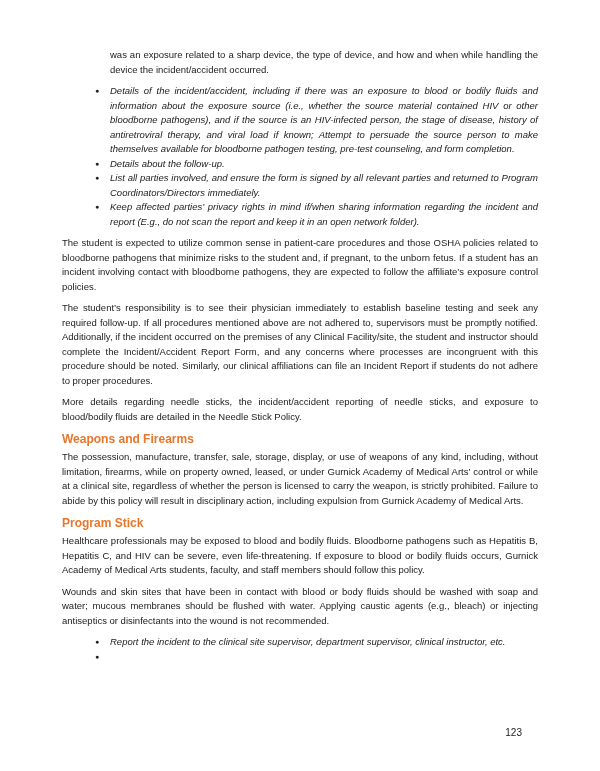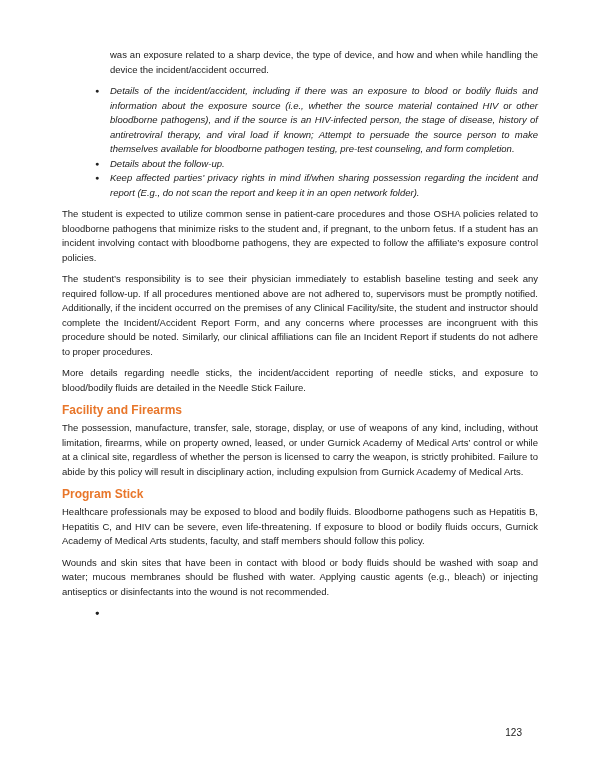--- a/index.html
+++ b/index.html
@@ -81,38 +81,43 @@
       <div class="bullet-item">
         <span class="marker">●</span>
         <span>Details of the incident/accident, including if there was an exposure to blood or bodily fluids and information about the exposure source (i.e., whether the source material contained HIV or other bloodborne pathogens), and if the source is an HIV-infected person, the stage of disease, history of antiretroviral therapy, and viral load if known; Attempt to persuade the source person to make themselves available for bloodborne pathogen testing, pre-test counseling, and form completion.</span>
       </div>
       <div class="bullet-item">
         <span class="marker">●</span>
         <span>Details about the follow-up.</span>
       </div>
       <div class="bullet-item">
         <span class="marker">●</span>
-        <span>Keep affected parties’ privacy rights in mind if/when sharing possession regarding the incident and report (E.g., do not scan the report and keep it in an open network folder).</span>
+        <span>List all parties involved, and ensure the form is signed by all relevant parties and returned to Program Coordinators/Directors immediately.</span>
+      </div>
+      <div class="bullet-item">
+        <span class="marker">●</span>
+        <span>Keep affected parties’ privacy rights in mind if/when sharing information regarding the incident and report (E.g., do not scan the report and keep it in an open network folder).</span>
       </div>
     </div>
 
     <p class="para">The student is expected to utilize common sense in patient-care procedures and those OSHA policies related to bloodborne pathogens that minimize risks to the student and, if pregnant, to the unborn fetus. If a student has an incident involving contact with bloodborne pathogens, they are expected to follow the affiliate’s exposure control policies.</p>
     <p class="para">The student’s responsibility is to see their physician immediately to establish baseline testing and seek any required follow-up. If all procedures mentioned above are not adhered to, supervisors must be promptly notified. Additionally, if the incident occurred on the premises of any Clinical Facility/site, the student and instructor should complete the Incident/Accident Report Form, and any concerns where processes are incongruent with this procedure should be noted. Similarly, our clinical affiliations can file an Incident Report if students do not adhere to proper procedures.</p>
-    <p class="para">More details regarding needle sticks, the incident/accident reporting of needle sticks, and exposure to blood/bodily fluids are detailed in the Needle Stick Failure.</p>
+    <p class="para">More details regarding needle sticks, the incident/accident reporting of needle sticks, and exposure to blood/bodily fluids are detailed in the Needle Stick Policy.</p>
 
-    <h2 class="section-heading">Facility and Firearms</h2>
+    <h2 class="section-heading">Weapons and Firearms</h2>
     <p class="para">The possession, manufacture, transfer, sale, storage, display, or use of weapons of any kind, including, without limitation, firearms, while on property owned, leased, or under Gurnick Academy of Medical Arts’ control or while at a clinical site, regardless of whether the person is licensed to carry the weapon, is strictly prohibited. Failure to abide by this policy will result in disciplinary action, including expulsion from Gurnick Academy of Medical Arts.</p>
 
     <h2 class="section-heading">Program Stick</h2>
     <p class="para">Healthcare professionals may be exposed to blood and bodily fluids. Bloodborne pathogens such as Hepatitis B, Hepatitis C, and HIV can be severe, even life-threatening. If exposure to blood or bodily fluids occurs, Gurnick Academy of Medical Arts students, faculty, and staff members should follow this policy.</p>
     <p class="para">Wounds and skin sites that have been in contact with blood or body fluids should be washed with soap and water; mucous membranes should be flushed with water. Applying caustic agents (e.g., bleach) or injecting antiseptics or disinfectants into the wound is not recommended.</p>
 
     <div class="bullet-list tight">
       <div class="bullet-item">
         <span class="marker">●</span>
+        <span>Report the incident to the clinical site supervisor, department supervisor, clinical instructor, etc.</span>
       </div>
       <div class="bullet-item">
         <span class="marker">●</span>
       </div>
     </div>
 
   </div>
 
   <div class="page-number">123</div>
 </div>

